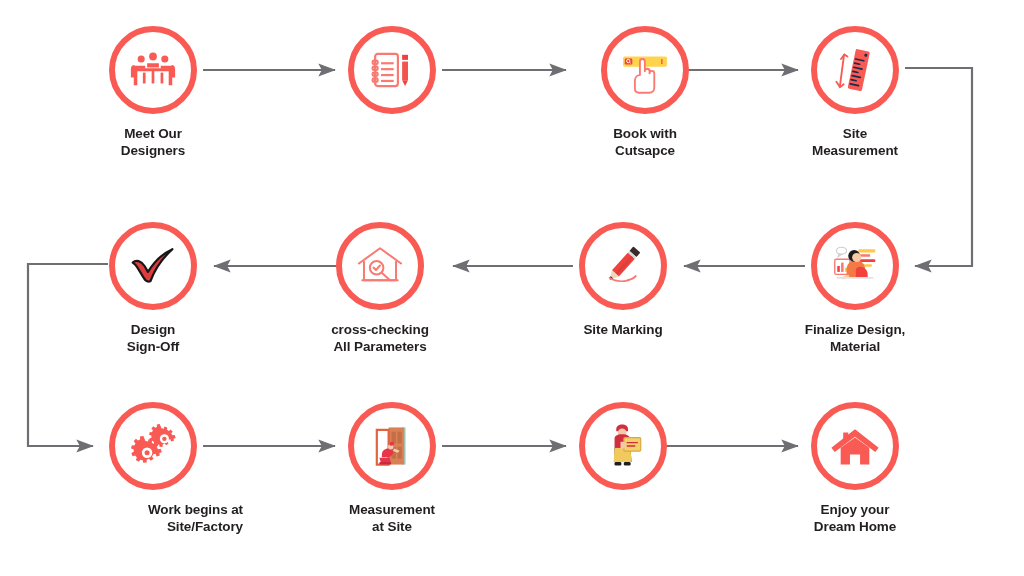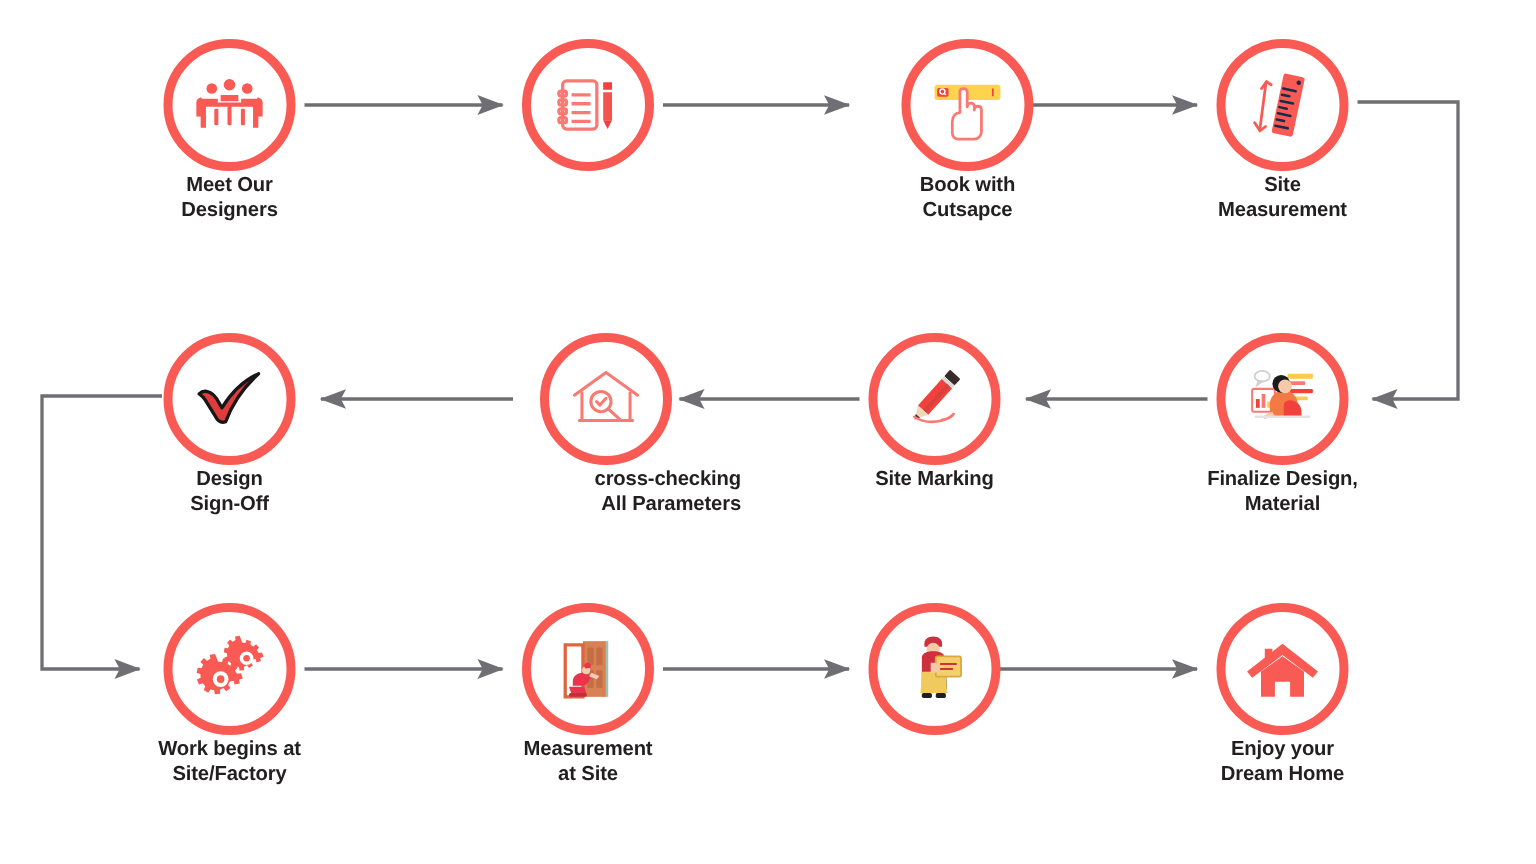--- a/index.html
+++ b/index.html
@@ -44,20 +44,21 @@
     display: flex;
     align-items: center;
     justify-content: center;
   }
   .node-icon {
     width: 54px;
     height: 54px;
     display: block;
   }
   .node-label {
+    margin-top: 11px;
     font-size: 13.5px;
     font-weight: bold;
     line-height: 1.28;
     color: #231f20;
     letter-spacing: -0.1px;
     white-space: pre-line;
   }
 </style>
 </head>
 <body>
@@ -212,21 +213,21 @@
           <path d="M27 44h11l-5.5 10z" fill="#f0d8b8"></path>
           <path d="M30.2 50.2h4.6l-2.3 3.8z" fill="#2b2b2b"></path>
         </g>
         <path d="M16 46c6 4 14 5 22 3 4-1 7-3 9-5" fill="none" stroke="#F97A72" stroke-width="2" stroke-linecap="round"></path>
         <path d="M47 44c-1.5 2.4-5 4-9 4.4" fill="none" stroke="#F97A72" stroke-width="2" stroke-linecap="round"></path>
       </svg>
     </div>
     <div class="node-label">Site Marking</div>
   </div>
 
-  <div class="node" style="left:404px; top:222px;text-align:right;">
+  <div class="node" style="left:380px; top:222px;">
     <div class="node-circle">
       <svg class="node-icon" viewBox="0 0 64 64">
         <g fill="none" stroke="#F97A72" stroke-width="2.4" stroke-linejoin="round" stroke-linecap="round">
           <path d="M7 29 L32 11 L57 29"></path>
           <path d="M13 27 v22 h38 V27"></path>
           <path d="M11 49 h42"></path>
           <circle cx="28" cy="34" r="8"></circle>
           <line x1="34" y1="40" x2="44" y2="49"></line>
           <path d="M24.5 34 L27.2 36.8 L32 31.4"></path>
         </g>
@@ -239,21 +240,21 @@
   <div class="node" style="left:153px; top:222px;">
     <div class="node-circle">
       <svg class="node-icon" viewBox="0 0 64 64">
         <path d="M8 28 C12 24 18 26 22 32 L26 39 C34 26 44 17 55 12 C44 22 34 36 29 50 C26 51 23 50 21 46 L13 33 C11 30 9.5 29 8 28z" fill="#E03C3C" stroke="#17171a" stroke-width="2.6" stroke-linejoin="round"></path>
       </svg>
     </div>
     <div class="node-label">Design
 Sign-Off</div>
   </div>
 
-  <div class="node" style="left:153px; top:402px;">
+  <div class="node" style="left:153px; top:402px;text-align:right;">
     <div class="node-circle">
       <svg class="node-icon" viewBox="0 0 64 64">
         <g fill="#F95A53">
           <path d="M42 11l2.6.5.9-2.6 3.4 1.2-.3 2.7 2.3 1.4 2-1.8 2.5 2.6-1.8 2 1.4 2.3 2.7-.3 1.2 3.4-2.6.9.5 2.6-3.5.8-.6-2.6-2.6.4-1.2 2.4 1.6 2.1-3 2.2-1.7-2.1-2.4 1.1.1 2.7-3.6.3-.4-2.7-2.6-.5-1.5 2.2-3.1-1.9 1.1-2.5-1.8-2-2.6.8-1.3-3.4 2.5-1.1-.2-2.6-2.6-.7.8-3.5 2.6.4 1.1-2.4-1.9-1.9 2.4-2.7 2.1 1.7 2.3-1.3-.4-2.7 3.6-.6z"></path>
           <circle cx="45.5" cy="23.5" r="5.4" fill="#ffffff"></circle>
           <circle cx="45.5" cy="23.5" r="2.6" fill="#F95A53"></circle>
         </g>
         <g fill="#F95A53">
           <path d="M23 26l3 .6 1-3 4 1.4-.4 3.1 2.7 1.7 2.3-2.1 2.9 3.1-2.1 2.3 1.6 2.7 3.1-.4 1.4 4-3 1 .6 3-4.1.9-.7-3-3 .5-1.4 2.8 1.9 2.4-3.5 2.6-2-2.5-2.8 1.3.1 3.2-4.2.3-.5-3.1-3-.6-1.7 2.6-3.6-2.3 1.3-2.9-2.1-2.3-3 .9-1.5-4 2.9-1.3-.2-3-3-.8.9-4.1 3 .5 1.3-2.8-2.2-2.2 2.8-3.1 2.4 2 2.7-1.5-.5-3.1 4.2-.7z"></path>
           <circle cx="25" cy="40" r="6.2" fill="#ffffff"></circle>

